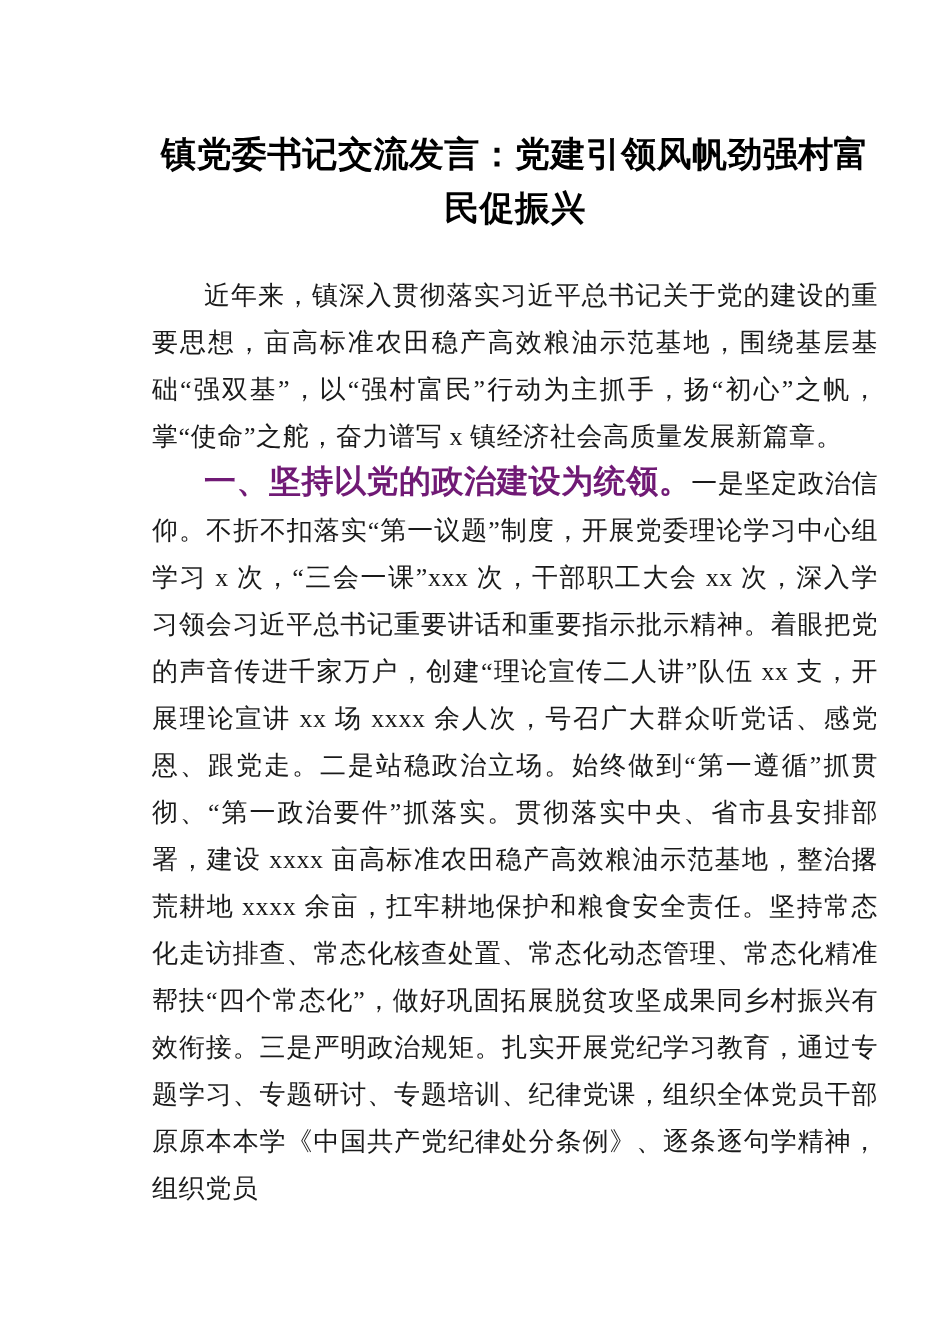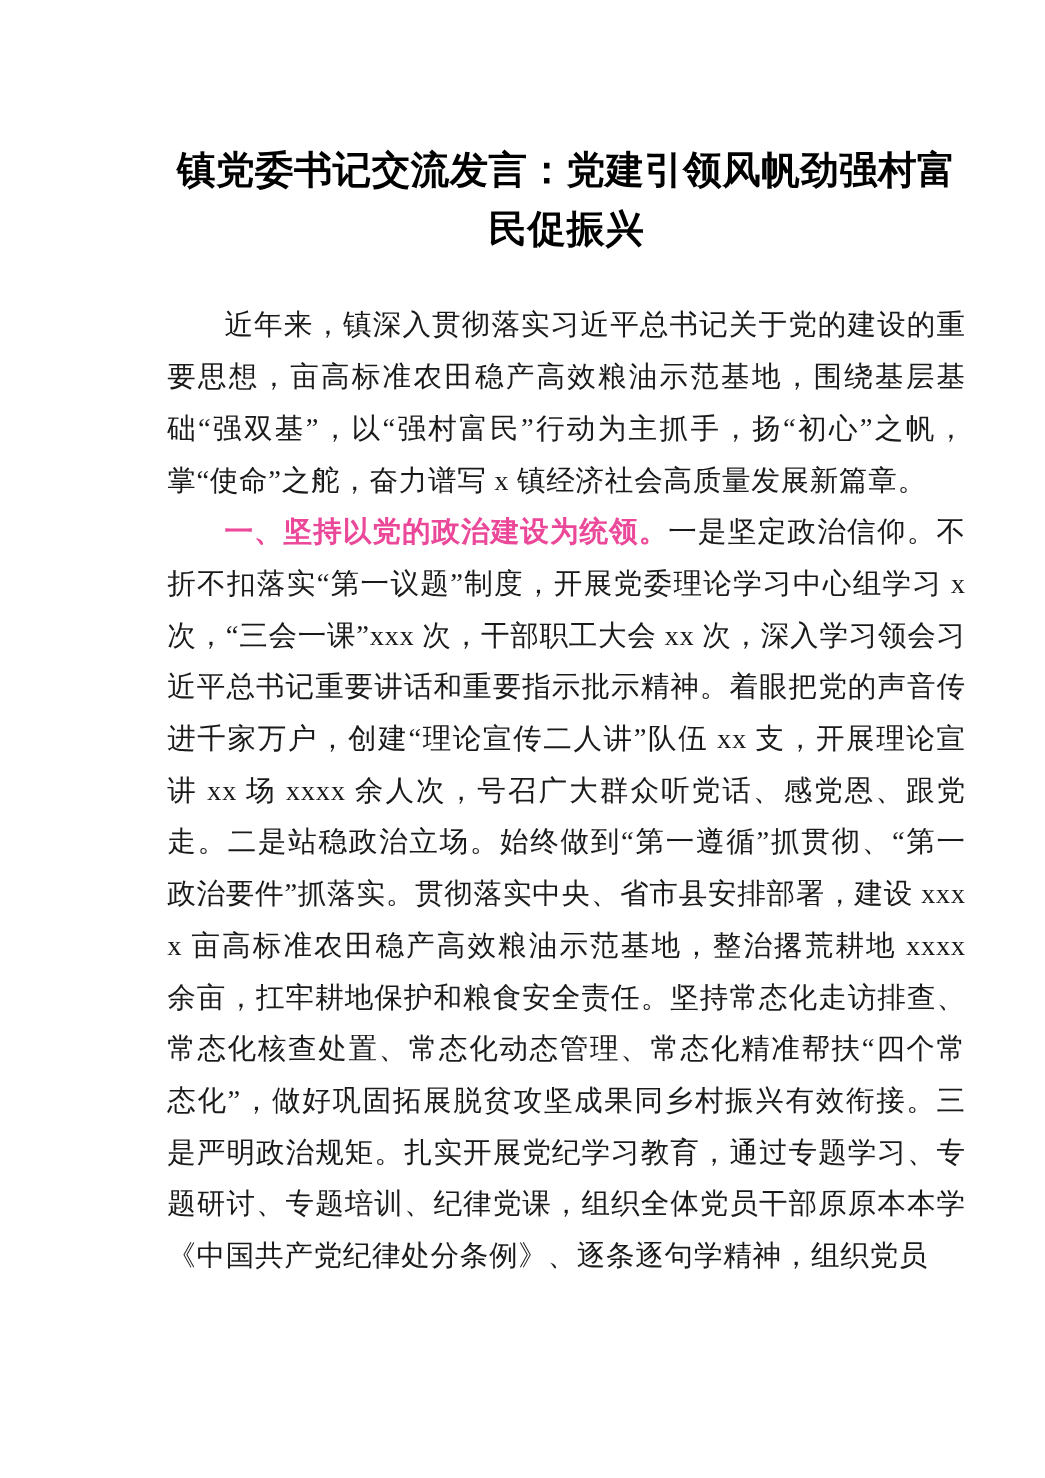--- a/index.html
+++ b/index.html
@@ -62,25 +62,25 @@
     color: #1a1a1a;
     word-break: break-all;
   }
 
   p.para + p.para {
     margin-top: 0;
   }
 
   
   .section-head {
-    font-family: Liberation Sans, sans-serif;
+    font-family: Liberation Mono, monospace;
     font-weight: bold;
-    font-size: 26px;
+    font-size: 32px;
     letter-spacing: 0.4px;
-    color: #ec4899;
+    color: #701a75;
   }
 </style>
 </head>
 <body>
 
 <div class="page">
   <div class="content">
 
     <h1 class="doc-title">镇党委书记交流发言：党建引领风帆劲强村富民促振兴</h1>
 

